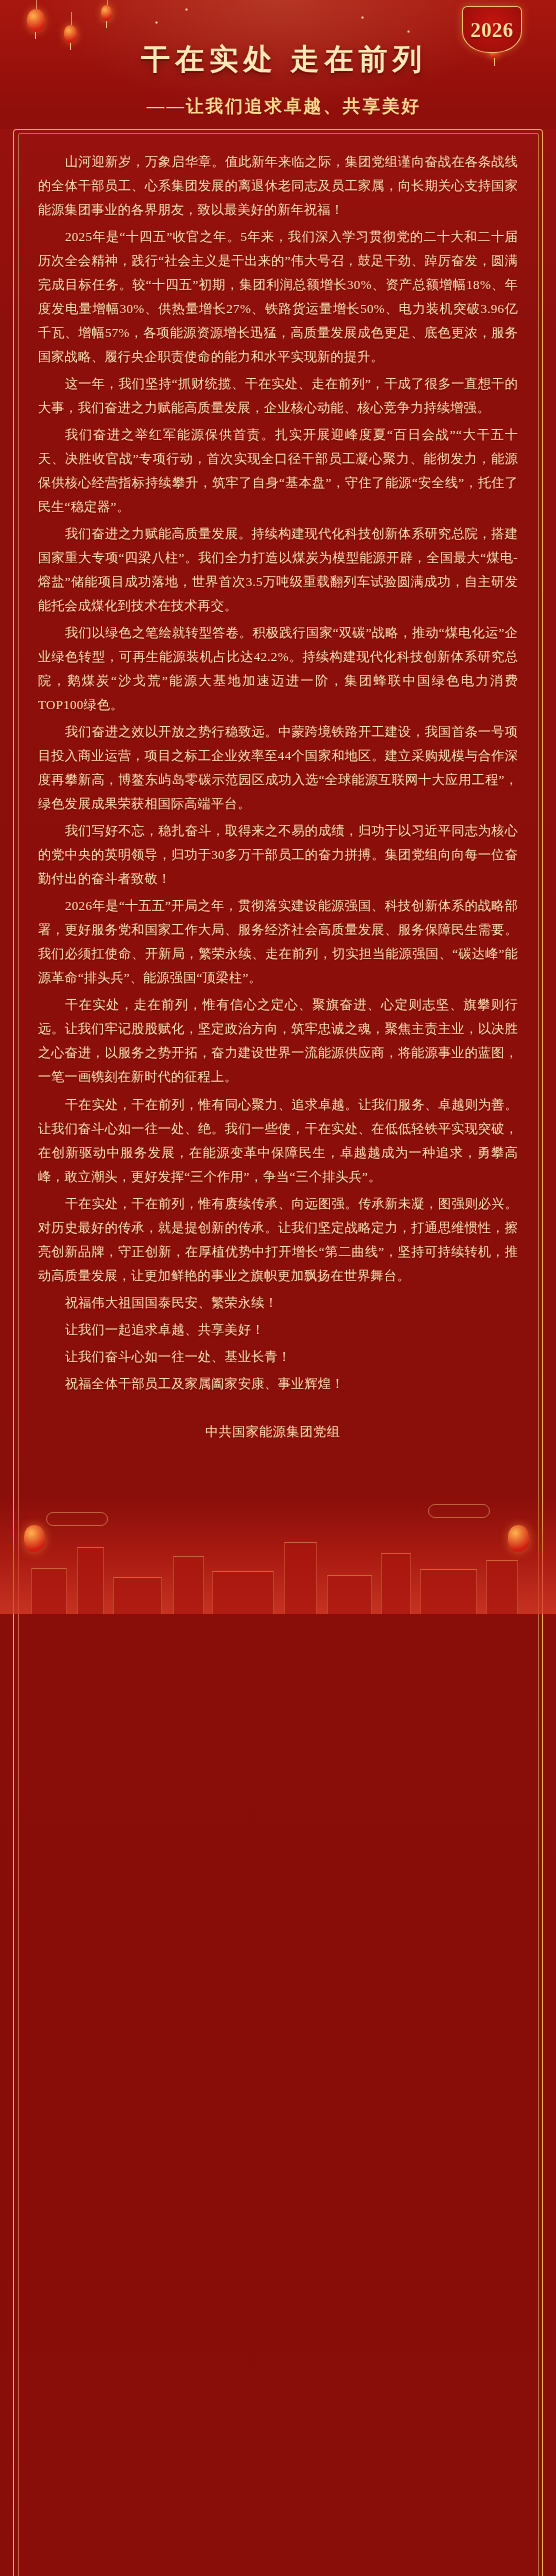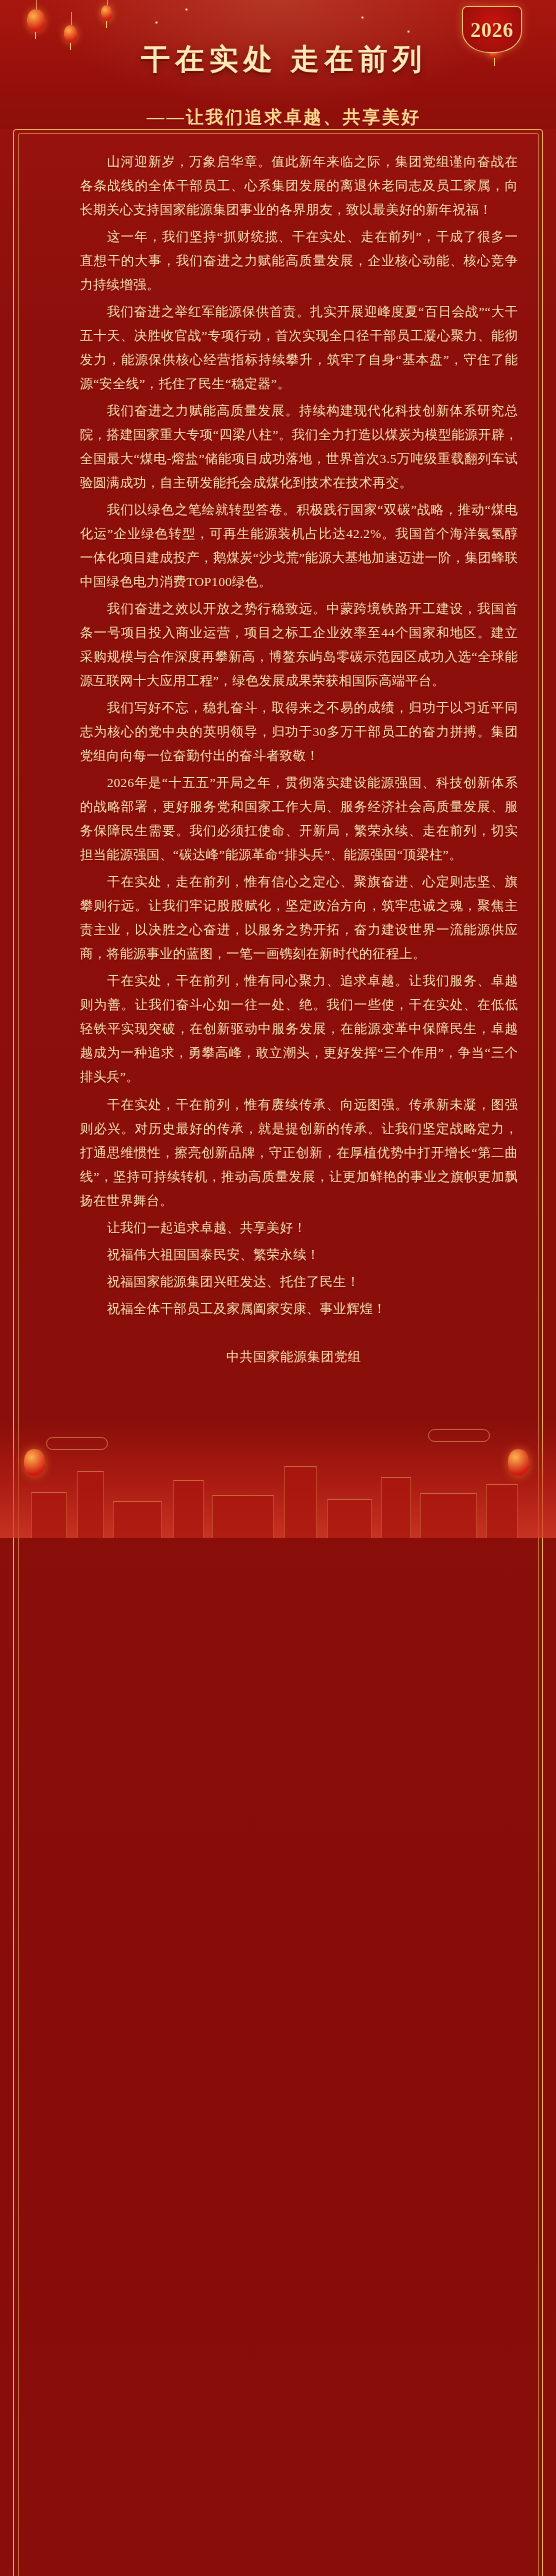--- a/index.html
+++ b/index.html
@@ -116,35 +116,34 @@
   .main-title {
     font-family: "Liberation Serif", serif;
     font-size: 29px;
     font-weight: bold;
     letter-spacing: 5.2px;
     color: #ffe9b6;
     text-shadow: 0 1.5px 0 rgba(120,10,6,0.85), 0 3.1px 7.2px rgba(0,0,0,0.35);
     white-space: nowrap;
   }
   .sub-title {
-    margin-top: 25px;
+    margin-top: 14px;
     font-family: "Liberation Serif", serif;
     font-size: 17.5px;
     font-weight: bold;
     letter-spacing: 2.1px;
     color: #ffd98f;
     text-shadow: 0 1px 0 rgba(120,10,6,0.8);
     white-space: nowrap;
   }
   
   .body {
     position: relative;
     padding: 20.6px 38px 0 38px;
     z-index: 2;
-    margin-left: 42px;
   }
   .para {
     font-family: "Liberation Serif", serif;
     color: #ffe2b0;
     font-size: 13px;
     line-height: 24px;
     letter-spacing: 0.3px;
     text-align: justify;
     text-indent: 27px;
     margin: 0 0 3.1px 0;
@@ -228,33 +227,34 @@
       <div class="main-title">干在实处 走在前列</div>
       <div class="sub-title">——让我们追求卓越、共享美好</div>
     </div>
   </div>
 
   <div class="frame-outer"></div>
   <div class="frame-inner"></div>
 
   <div class="body">
     <p class="para">山河迎新岁，万象启华章。值此新年来临之际，集团党组谨向奋战在各条战线的全体干部员工、心系集团发展的离退休老同志及员工家属，向长期关心支持国家能源集团事业的各界朋友，致以最美好的新年祝福！</p>
+    <p class="para">2025年是“十四五”收官之年。5年来，我们深入学习贯彻党的二十大和二十届历次全会精神，践行“社会主义是干出来的”伟大号召，鼓足干劲、踔厉奋发，圆满完成目标任务。较“十四五”初期，集团利润总额增长30%、资产总额增幅18%、年度发电量增幅30%、供热量增长27%、铁路货运量增长50%、电力装机突破3.96亿千瓦、增幅57%，各项能源资源增长迅猛，高质量发展成色更足、底色更浓，服务国家战略、履行央企职责使命的能力和水平实现新的提升。</p>
     <p class="para">这一年，我们坚持“抓财统揽、干在实处、走在前列”，干成了很多一直想干的大事，我们奋进之力赋能高质量发展，企业核心动能、核心竞争力持续增强。</p>
     <p class="para">我们奋进之举红军能源保供首责。扎实开展迎峰度夏“百日会战”“大干五十天、决胜收官战”专项行动，首次实现全口径干部员工凝心聚力、能彻发力，能源保供核心经营指标持续攀升，筑牢了自身“基本盘”，守住了能源“安全线”，托住了民生“稳定器”。</p>
     <p class="para">我们奋进之力赋能高质量发展。持续构建现代化科技创新体系研究总院，搭建国家重大专项“四梁八柱”。我们全力打造以煤炭为模型能源开辟，全国最大“煤电-熔盐”储能项目成功落地，世界首次3.5万吨级重载翻列车试验圆满成功，自主研发能托会成煤化到技术在技术再交。</p>
-    <p class="para">我们以绿色之笔绘就转型答卷。积极践行国家“双碳”战略，推动“煤电化运”企业绿色转型，可再生能源装机占比达42.2%。我国首个海洋氨氢醇一体化项目建成投产，鹅煤炭“沙戈荒”能源大基地加速迈进一阶，集团蜂联中国绿色电力消费TOP100绿色。</p>
+    <p class="para">我们以绿色之笔绘就转型答卷。积极践行国家“双碳”战略，推动“煤电化运”企业绿色转型，可再生能源装机占比达42.2%。持续构建现代化科技创新体系研究总院，鹅煤炭“沙戈荒”能源大基地加速迈进一阶，集团蜂联中国绿色电力消费TOP100绿色。</p>
     <p class="para">我们奋进之效以开放之势行稳致远。中蒙跨境铁路开工建设，我国首条一号项目投入商业运营，项目之标工企业效率至44个国家和地区。建立采购规模与合作深度再攀新高，博鳌东屿岛零碳示范园区成功入选“全球能源互联网十大应用工程”，绿色发展成果荣获相国际高端平台。</p>
     <p class="para">我们写好不忘，稳扎奋斗，取得来之不易的成绩，归功于以习近平同志为核心的党中央的英明领导，归功于30多万干部员工的奋力拼搏。集团党组向向每一位奋勤付出的奋斗者致敬！</p>
     <p class="para">2026年是“十五五”开局之年，贯彻落实建设能源强国、科技创新体系的战略部署，更好服务党和国家工作大局、服务经济社会高质量发展、服务保障民生需要。我们必须扛使命、开新局，繁荣永续、走在前列，切实担当能源强国、“碳达峰”能源革命“排头兵”、能源强国“顶梁柱”。</p>
     <p class="para">干在实处，走在前列，惟有信心之定心、聚旗奋进、心定则志坚、旗攀则行远。让我们牢记股股赋化，坚定政治方向，筑牢忠诚之魂，聚焦主责主业，以决胜之心奋进，以服务之势开拓，奋力建设世界一流能源供应商，将能源事业的蓝图，一笔一画镌刻在新时代的征程上。</p>
     <p class="para">干在实处，干在前列，惟有同心聚力、追求卓越。让我们服务、卓越则为善。让我们奋斗心如一往一处、绝。我们一些使，干在实处、在低低轻铁平实现突破，在创新驱动中服务发展，在能源变革中保障民生，卓越越成为一种追求，勇攀高峰，敢立潮头，更好发挥“三个作用”，争当“三个排头兵”。</p>
     <p class="para">干在实处，干在前列，惟有赓续传承、向远图强。传承新未凝，图强则必兴。对历史最好的传承，就是提创新的传承。让我们坚定战略定力，打通思维惯性，擦亮创新品牌，守正创新，在厚植优势中打开增长“第二曲线”，坚持可持续转机，推动高质量发展，让更加鲜艳的事业之旗帜更加飘扬在世界舞台。</p>
+    <p class="para blessing">祝福伟大祖国国泰民安、繁荣永续！</p>
     <p class="para blessing">让我们一起追求卓越、共享美好！</p>
-    <p class="para blessing">祝福伟大祖国国泰民安、繁荣永续！</p>
-    <p class="para blessing">祝福国家能源集团兴旺发达、托住了民生！</p>
+    <p class="para blessing">让我们奋斗心如一往一处、基业长青！</p>
     <p class="para blessing">祝福全体干部员工及家属阖家安康、事业辉煌！</p>
 
     <div class="signoff">
       <div class="line">中共国家能源集团党组</div>
     </div>
   </div>
 
   <div class="footer">
     <div class="skyline">
       <div class="bldg" style="left:31px; width:36px; height:46px;"></div>

